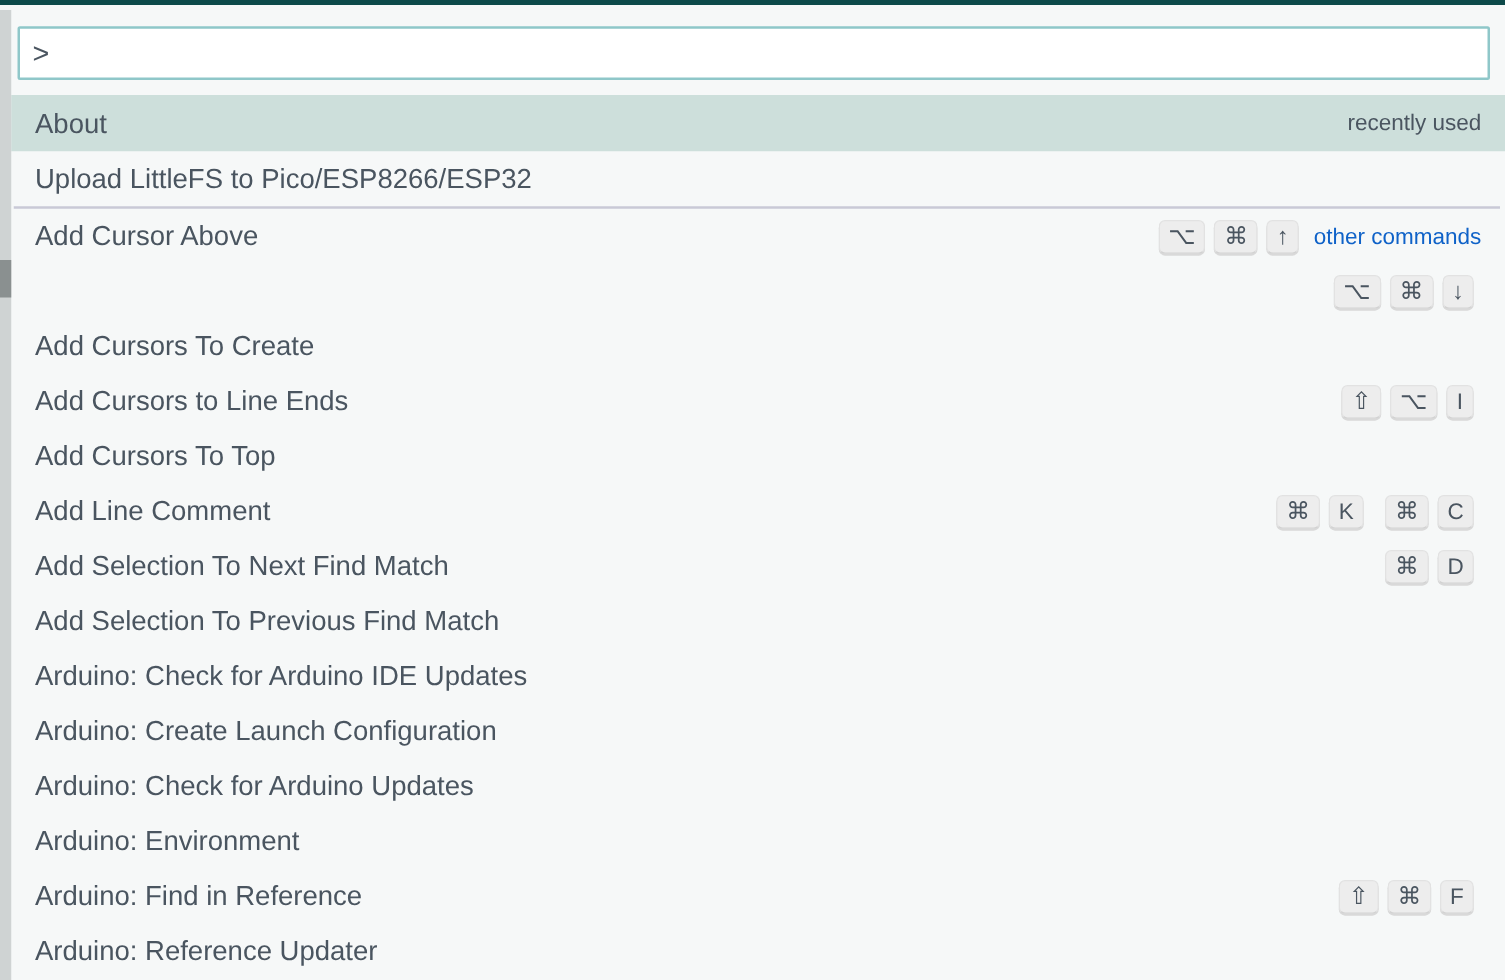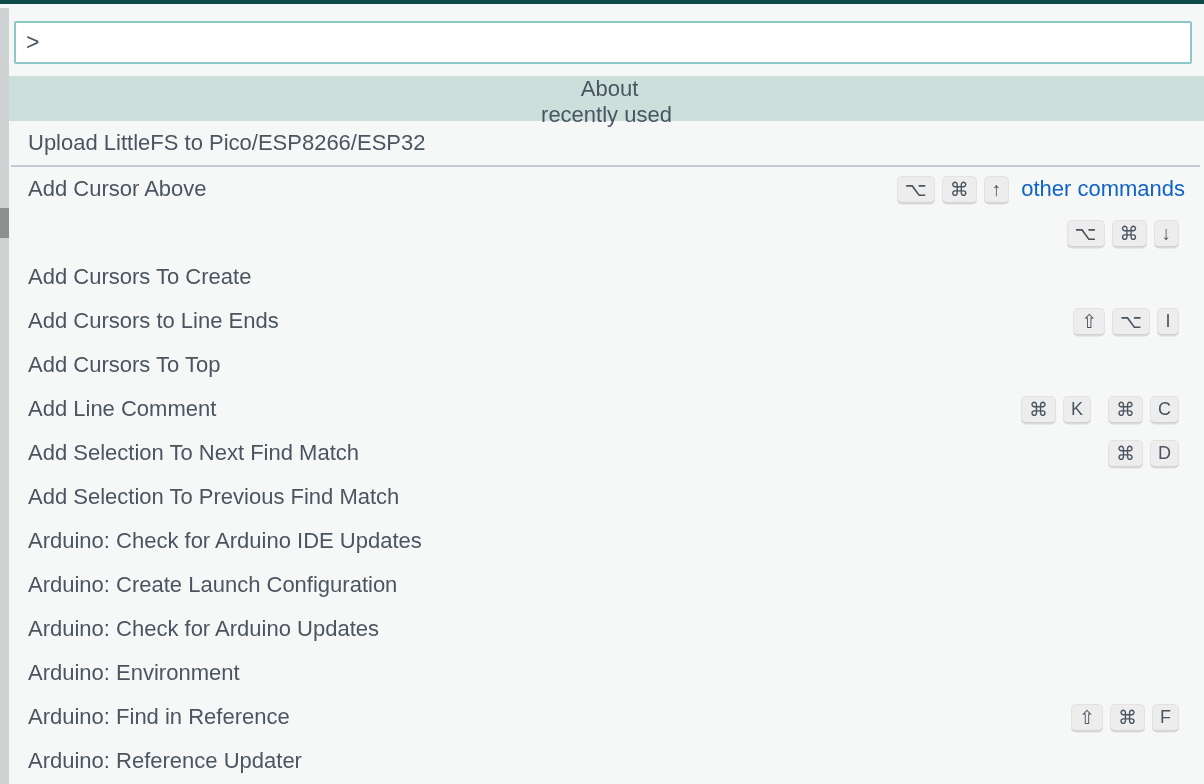--- a/index.html
+++ b/index.html
@@ -93,31 +93,31 @@
     position: relative;
     height: 44px;
     display: flex;
     align-items: center;
     padding: 0 13px 0 19px;
     box-sizing: border-box;
     font-size: 22px;
     color: #4a5560;
     white-space: nowrap;
   }
-  .row.first { height: 45px; flex-direction: column; }
+  .row.first { height: 45px; }
   .row.selected {
     background: #cddfdb;
   }
   .row .label {
     flex: 0 0 auto;
   }
   .row .spacer { flex: 1 1 auto; }
 
   .row .meta {
-    font-size: 22px;
+    font-size: 18px;
     color: #4a5560;
     margin-right: 6px;
   }
   .row .meta.link {
     color: #0f62c8;
   }
 
   .separator {
     height: 2px;
     background: #c9c9d6;

